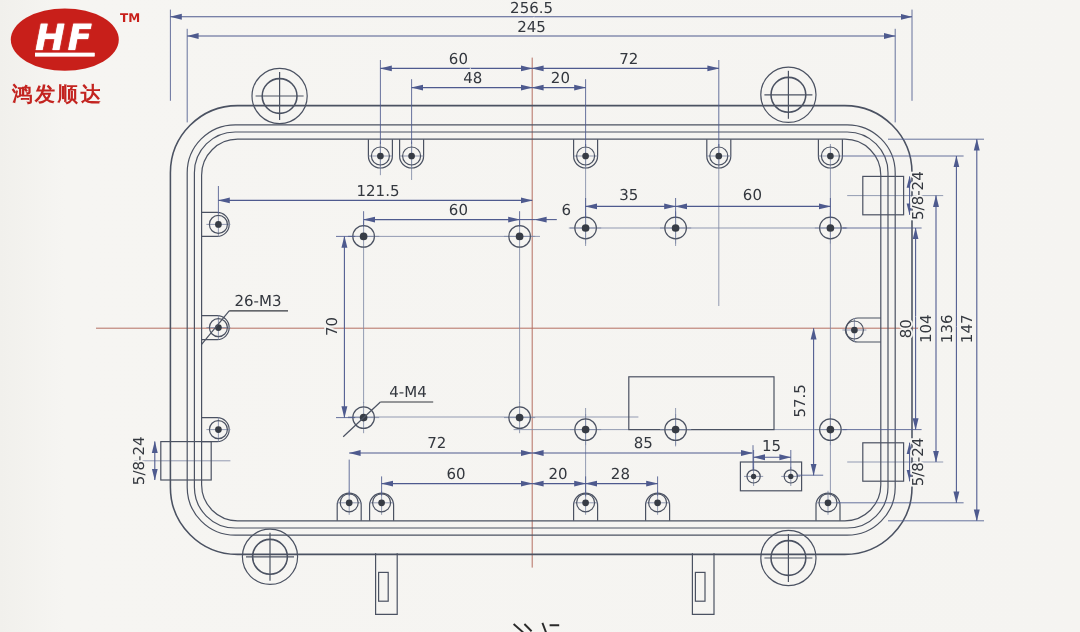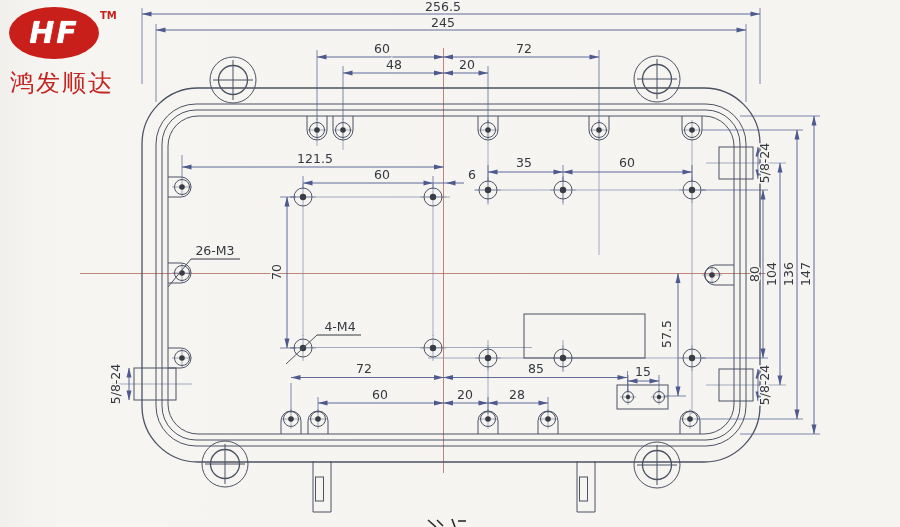--- a/index.html
+++ b/index.html
@@ -12,24 +12,25 @@
   .logo{position:absolute; left:10px; top:8px; width:140px;}
   .logo-oval{
     width:88px; height:50px; background:#c81f1a; border-radius:50%;
     display:flex; align-items:center; justify-content:center;
     box-shadow:0 0 0 1px #c81f1a;
   }
   .logo-oval span{
     color:#ffffff; font-weight:bold; font-style:italic; font-size:30px;
     letter-spacing:2px; line-height:1;
     text-shadow:0 0 1px #ffffff;
+    text-decoration:underline;
   }
   .logo-tm{position:absolute; left:90px; top:2px; color:#c81f1a; font-size:10px; font-weight:bold;}
   .logo-company{
-    margin-top:9px; color:#c32420; font-size:24px; font-weight:normal;
+    margin-top:9px; color:#c32420; font-size:17px; font-weight:bold;
     letter-spacing:2px; white-space:nowrap;
   }
   
   svg{position:absolute; left:0; top:0;}
   .g{stroke:#4b5262; fill:none; stroke-width:1.3;}
   .g2{stroke:#4b5262; fill:none; stroke-width:1;}
   .d{stroke:#4e5a8e; fill:none; stroke-width:0.9;}
   .e{stroke:#4e5a8e; fill:none; stroke-width:0.75; opacity:0.95;}
   .cl{stroke:#8089a6; fill:none; stroke-width:0.7;}
   .cr{stroke:#b2685c; fill:none; stroke-width:0.8;}

